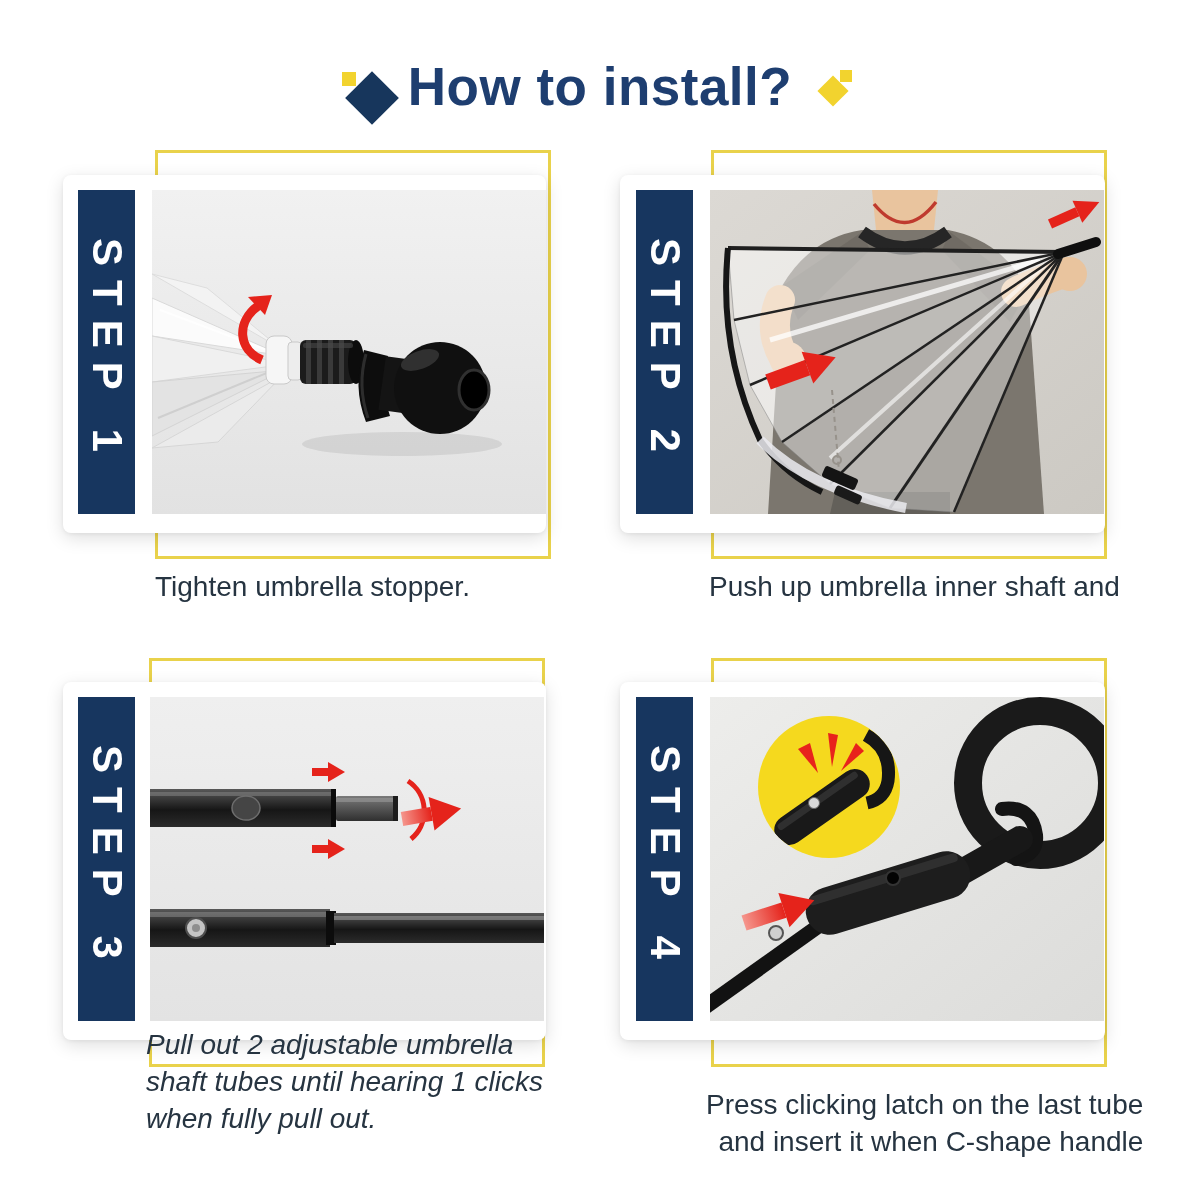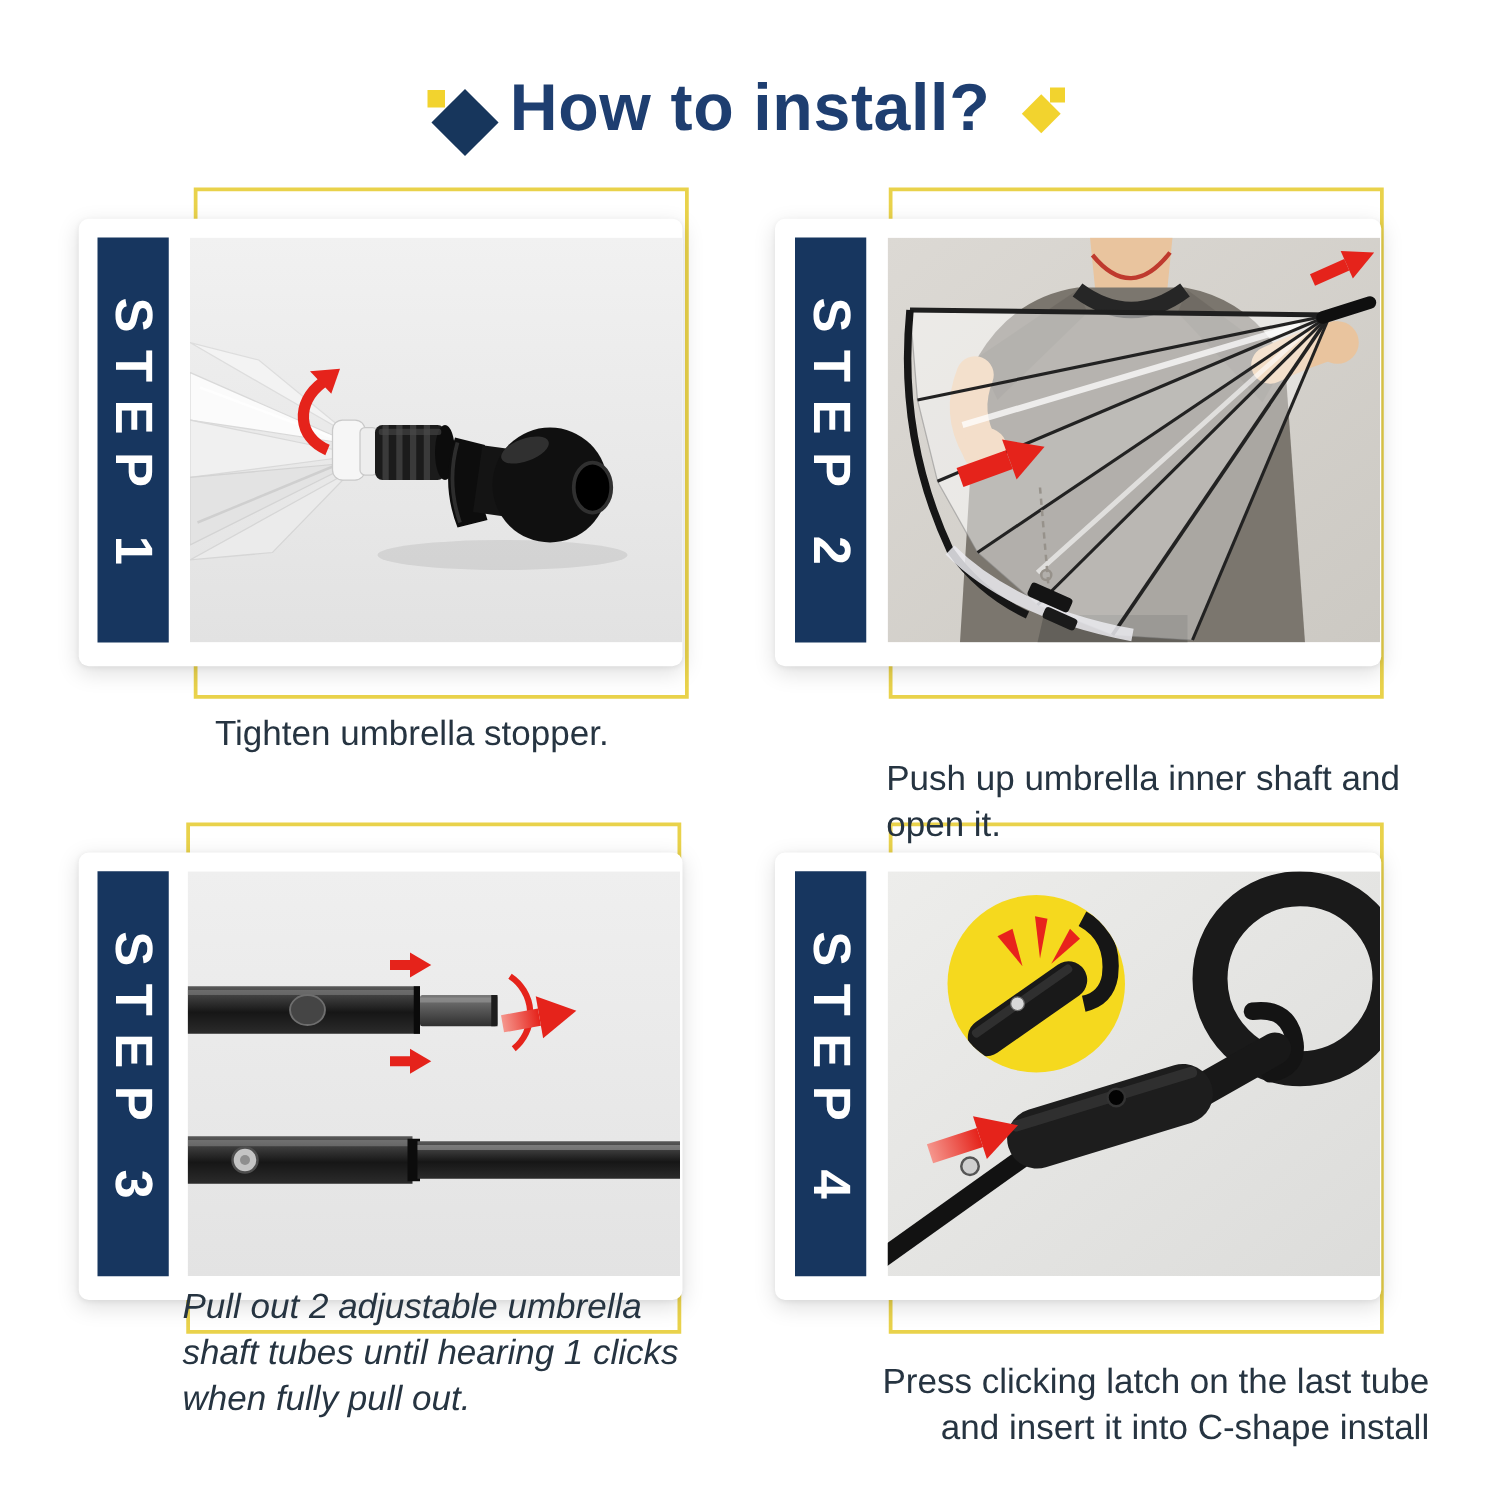--- a/index.html
+++ b/index.html
@@ -20,24 +20,24 @@
         box-shadow:0 5px 18px rgba(0,0,0,.13),0 1px 4px rgba(0,0,0,.06);z-index:2;}
   .banner{position:absolute;width:57px;height:324px;background:#17365f;z-index:4;}
   .banner span{position:absolute;left:50%;top:50%;transform:translate(-50%,-50%) rotate(90deg);
         white-space:nowrap;color:#fff;font-size:42px;font-weight:bold;letter-spacing:14px;margin-right:-14px;}
   .photo{position:absolute;width:394px;height:324px;overflow:hidden;z-index:3;}
   .photo svg{display:block;}
   .caption{position:absolute;font-size:28px;line-height:37px;color:#263441;z-index:5;}
   
   .q1 .yframe{left:155px;top:150px;} .q1 .card{left:63px;top:175px;}
   .q1 .banner{left:78px;top:190px;}  .q1 .photo{left:152px;top:190px;}
-  .q1 .caption{left:172px;top:568px;}
+  .q1 .caption{left:155px;top:568px;}
   .q2 .yframe{left:711px;top:150px;} .q2 .card{left:620px;top:175px;width:485px;}
   .q2 .banner{left:636px;top:190px;} .q2 .photo{left:710px;top:190px;}
-  .q2 .caption{left:709px;top:568px;margin-top:36px;}
+  .q2 .caption{left:709px;top:568px;}
   .q3 .yframe{left:149px;top:658px;} .q3 .card{left:63px;top:682px;}
   .q3 .banner{left:78px;top:697px;}  .q3 .photo{left:150px;top:697px;}
   .q3 .caption{left:146px;top:1026px;font-style:italic;}
   .q4 .yframe{left:711px;top:658px;} .q4 .card{left:620px;top:682px;width:485px;}
   .q4 .banner{left:636px;top:697px;} .q4 .photo{left:710px;top:697px;}
   .q4 .caption{left:706px;top:1086px;text-align:right;}
 </style>
 </head>
 <body>
 
@@ -161,21 +161,20 @@
           <polygon points="30,-12 54,0 30,12" fill="#e5231b"></polygon>
         </g>
         <g transform="translate(58,192) rotate(-20)">
           <rect x="0" y="-8" width="42" height="16" fill="#e5231b"></rect>
           <polygon points="42,-17 72,0 42,17" fill="#e5231b"></polygon>
         </g>
       </svg>
     </div>
     <div class="caption">
       <div>Push up umbrella inner shaft and</div>
-      <div>open it.</div>
     </div>
   </div>
 
   <div class="q3">
     <div class="yframe"></div>
     <div class="card"></div>
     <div class="banner">
       <span>STEP 3</span>
     </div>
     <div class="photo">
@@ -292,17 +291,17 @@
             <path d="M 156 38 Q 182 52 178 84 Q 175 102 157 106" stroke="#161616" stroke-width="13" fill="none"></path>
             <polygon points="88,52 100,46 108,76" fill="#e8231c"></polygon>
             <polygon points="118,36 128,38 122,70" fill="#e8231c"></polygon>
             <polygon points="146,46 154,54 131,74" fill="#e8231c"></polygon>
           </g>
         </g>
       </svg>
     </div>
     <div class="caption">
       <div>Press clicking latch on the last tube</div>
-      <div>and insert it into C-shape install</div>
+      <div>and insert it when C-shape handle</div>
     </div>
   </div>
 
 </div>
 
 </body></html>

